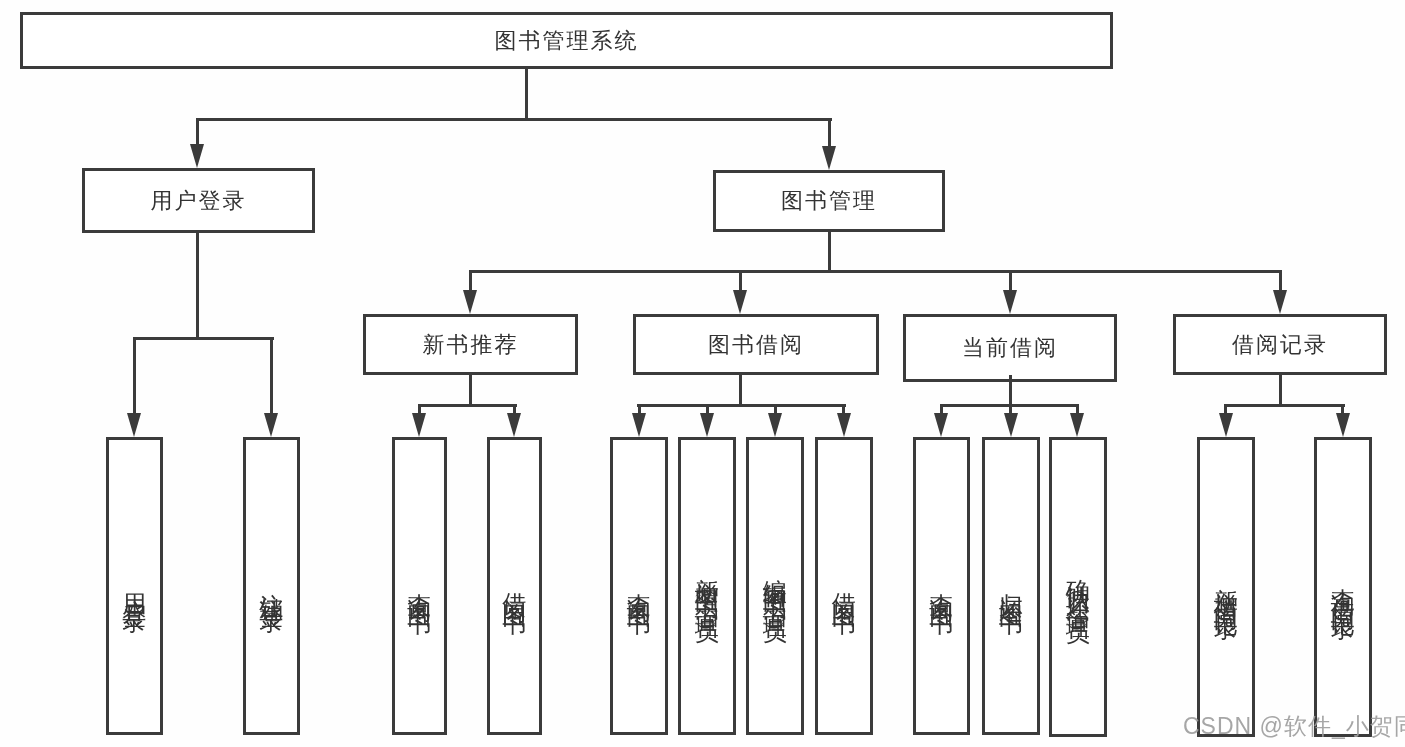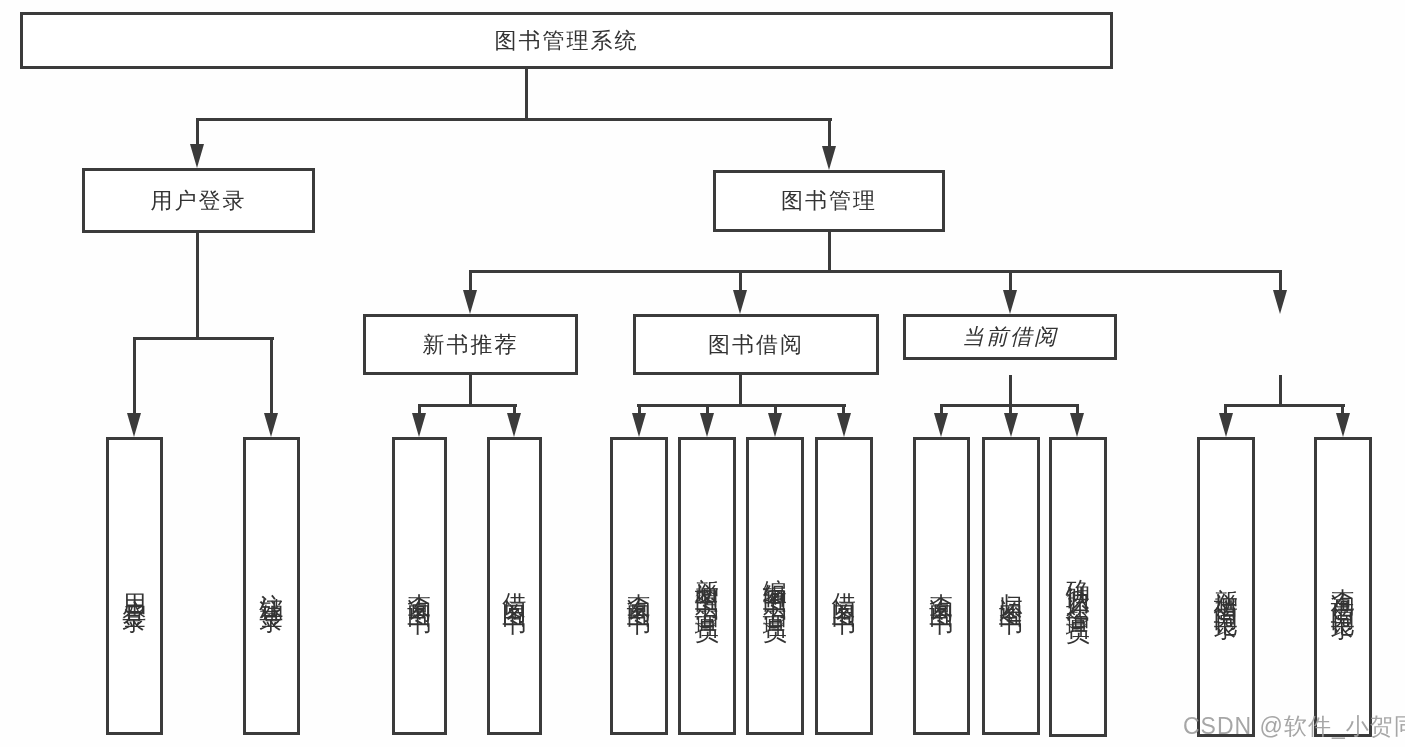--- a/index.html
+++ b/index.html
@@ -78,22 +78,25 @@
   <div class="arrow" style="left:1003px; top:290px;"></div>
   <div class="vline" style="left:1279px; top:270px; height:22px;"></div>
   <div class="arrow" style="left:1273px; top:290px;"></div>
 
   <div class="node" style="left:363px; top:314px; width:215px; height:61px;text-align:center;">
     <span class="hlabel">新书推荐</span>
   </div>
   <div class="node" style="left:633px; top:314px; width:246px; height:61px;">
     <span class="hlabel">图书借阅</span>
   </div>
-  <div class="node" style="left:903px; top:314px; width:214px; height:46px;font-style:italic;">
+  <div class="node" style="left:903px; top:314px; width:214px; height:68px;">
     <span class="hlabel">当前借阅</span>
+  </div>
+  <div class="node" style="left:1173px; top:314px; width:214px; height:61px;">
+    <span class="hlabel">借阅记录</span>
   </div>
 
   <div class="vline" style="left:469px; top:375px; height:32px;"></div>
   <div class="hline" style="left:418px; top:404px; width:99px;"></div>
   <div class="vline" style="left:418px; top:404px; height:11px;"></div>
   <div class="arrow" style="left:412px; top:413px;"></div>
   <div class="vline" style="left:513px; top:404px; height:11px;"></div>
   <div class="arrow" style="left:507px; top:413px;"></div>
 
   <div class="vline" style="left:739px; top:375px; height:32px;"></div>

